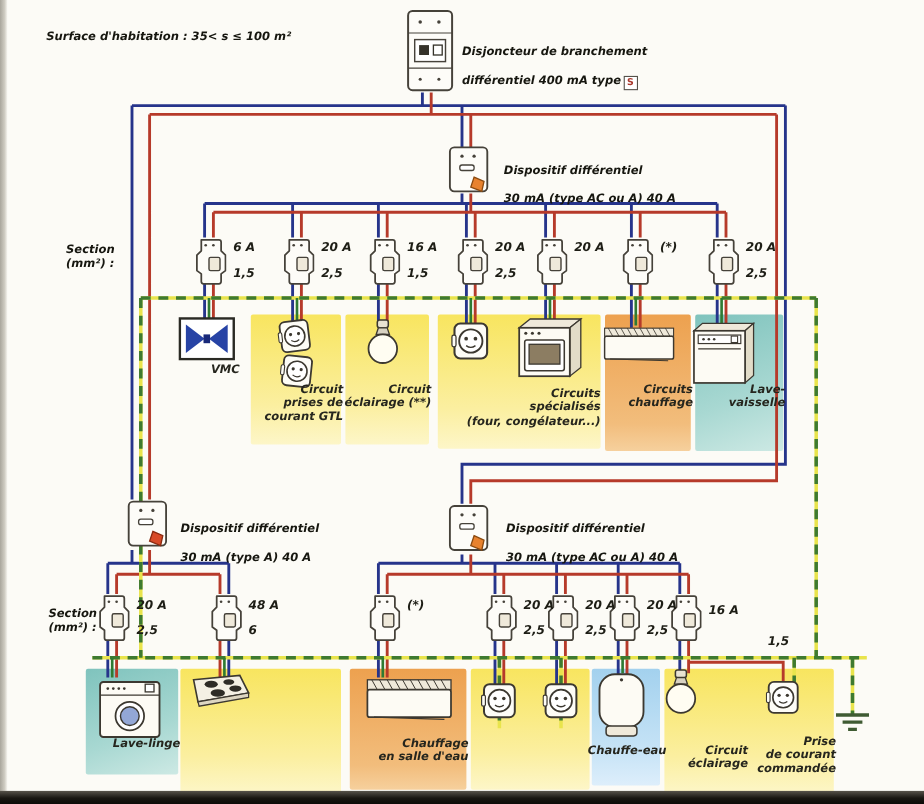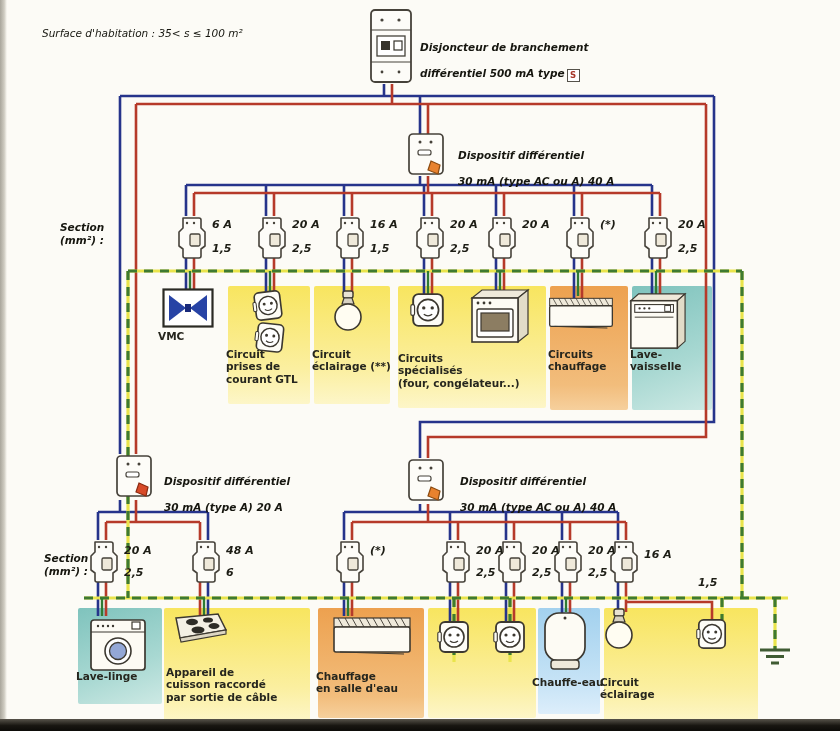--- a/index.html
+++ b/index.html
@@ -3,23 +3,23 @@
 <meta charset="utf-8">
 <style>
   html,body{margin:0;padding:0;background:#e8e6e0;}
   #stage{position:relative;width:840px;height:731px;background:#fcfbf6;overflow:hidden;
          font-family:"DejaVu Sans",sans-serif;color:#2a2a20;}
   .box{position:absolute;border-radius:2px;}
   .box.yellow{background:linear-gradient(180deg,#f8e55f 0%,#fbefa0 70%,#fdf6c8 100%);}
   .box.orange{background:linear-gradient(180deg,#eda14f 0%,#f2bd7c 80%,#f6d09d 100%);}
   .box.teal{background:linear-gradient(160deg,#7fc3bd 0%,#a8d8d2 60%,#cde9e4 100%);}
   .box.lblue{background:linear-gradient(180deg,#a3d1ee 0%,#c6e3f6 70%,#ddeefb 100%);}
-  .lbl{position:absolute;font-weight:bold;font-size:10.5px;line-height:1.18;
-       text-align:left;white-space:pre-line;color:#26261e;z-index:6;}
-  .note{position:absolute;font-weight:normal;font-style:italic;font-size:10.5px;color:#16160f;z-index:6;}
+  .lbl{position:absolute;font-weight:bold;font-style:italic;font-size:10.5px;line-height:1.18;
+       text-align:right;white-space:pre-line;color:#26261e;z-index:6;}
+  .note{position:absolute;font-weight:bold;font-style:italic;font-size:10.5px;color:#16160f;z-index:6;}
   .amp{position:absolute;font-weight:bold;font-style:italic;font-size:11px;white-space:nowrap;
        color:#1d1d15;z-index:6;}
   .ddlbl{position:absolute;font-weight:bold;font-style:italic;font-size:10.5px;line-height:1.25;
        white-space:pre-line;color:#16160f;z-index:6;}
   .icon{position:absolute;z-index:5;}
   svg.wires{position:absolute;left:0;top:0;z-index:3;}
   .badge{display:inline-block;width:11px;height:11px;line-height:11px;border:1.2px solid #55524a;
        font-style:normal;text-align:center;font-size:8.5px;color:#a8372a;background:#fff;
        vertical-align:-1px;margin-left:2px;}
   .scanleft{position:absolute;left:0;top:0;width:7px;height:731px;z-index:9;
@@ -53,30 +53,30 @@
     <path fill="none" stroke="#e9e44c" stroke-width="3.2" d="M128 271 H742 M128 271 V598 M742 271 V598 M84 598 H788 M775 598 V650 M454 598 V662 M510 598 V662 M722 598 V620"></path>
     <path fill="none" stroke="#3e7a30" stroke-width="3.2" stroke-dasharray="9 7" d="M128 271 H742 M128 271 V598 M742 271 V598 M84 598 H788 M775 598 V650 M454 598 V662 M510 598 V662 M722 598 V620"></path>
 
     <path fill="none" stroke="#2f7a33" stroke-width="2.4" d="M190 271 V292 M270 271 V292 M428 271 V294 M500 271 V290 M578 271 V296 M656 271 V294 M102 598 V616 M204 598 V616 M348 598 V616 M566 598 V612"></path>
   </svg>
 
   <div class="note" style="left:42px;top:27px;width:300px">Surface d'habitation : 35&lt; s ≤ 100 m²</div>
 
   <div class="ddlbl" style="left:420px;top:28px">
     <span>Disjoncteur de branchement</span><br>
-    <span>différentiel 500 mA type</span><span class="badge">S</span>
+    <span>différentiel 400 mA type</span><span class="badge">S</span>
   </div>
 
   <div class="ddlbl" style="left:458px;top:136px">
     <span>Dispositif différentiel</span><br>
     <span>30 mA (type AC ou A) 40 A</span>
   </div>
   <div class="ddlbl" style="left:164px;top:462px">
     <span>Dispositif différentiel</span><br>
-    <span>30 mA (type A) 20 A</span>
+    <span>30 mA (type A) 40 A</span>
   </div>
   <div class="ddlbl" style="left:460px;top:462px">
     <span>Dispositif différentiel</span><br>
     <span>30 mA (type AC ou A) 40 A</span>
   </div>
 
   <div class="ddlbl" style="left:60px;top:221px;text-align:left">Section
 (mm²) :</div>
   <div class="ddlbl" style="left:44px;top:552px;text-align:left">Section
 (mm²) :</div>
@@ -116,28 +116,28 @@
   <div class="lbl" style="left:312px;top:348px;width:80px">Circuit
 éclairage (**)</div>
   <div class="lbl" style="left:398px;top:352px;width:148px">Circuits
 spécialisés
 (four, congélateur...)</div>
   <div class="lbl" style="left:548px;top:348px;width:82px">Circuits
 chauffage</div>
   <div class="lbl" style="left:630px;top:348px;width:84px">Lave-
 vaisselle</div>
   <div class="lbl" style="left:76px;top:670px;width:88px">Lave-linge</div>
-  <div class="lbl" style="left:166px;top:666px;width:142px">Appareil de
-cuisson raccordé
-par sortie de câble</div>
   <div class="lbl" style="left:316px;top:670px;width:110px">Chauffage
 en salle d'eau</div>
   <div class="lbl" style="left:532px;top:676px;width:74px">Chauffe-eau</div>
   <div class="lbl" style="left:600px;top:676px;width:80px">Circuit
 éclairage</div>
+  <div class="lbl" style="left:664px;top:668px;width:96px">Prise
+de courant
+commandée</div>
 
   <svg class="icon" style="left:368px;top:8px" width="46" height="76" viewBox="0 0 46 76">
     <rect x="3" y="2" width="40" height="72" rx="4" fill="#fdfcf8" stroke="#46423a" stroke-width="1.8"></rect>
     <line x1="3" y1="22" x2="43" y2="22" stroke="#46423a" stroke-width="1.1"></line>
     <line x1="3" y1="54" x2="43" y2="54" stroke="#46423a" stroke-width="1.1"></line>
     <circle cx="14" cy="12" r="1.6" fill="#46423a"></circle>
       <circle cx="31" cy="12" r="1.6" fill="#46423a"></circle>
     <rect x="9" y="28" width="28" height="20" fill="#fff" stroke="#46423a" stroke-width="1.3"></rect>
     <rect x="13" y="33" width="9" height="9" fill="#35322a"></rect>
     <rect x="26" y="33" width="8" height="9" fill="#fff" stroke="#35322a" stroke-width="1.2"></rect>

